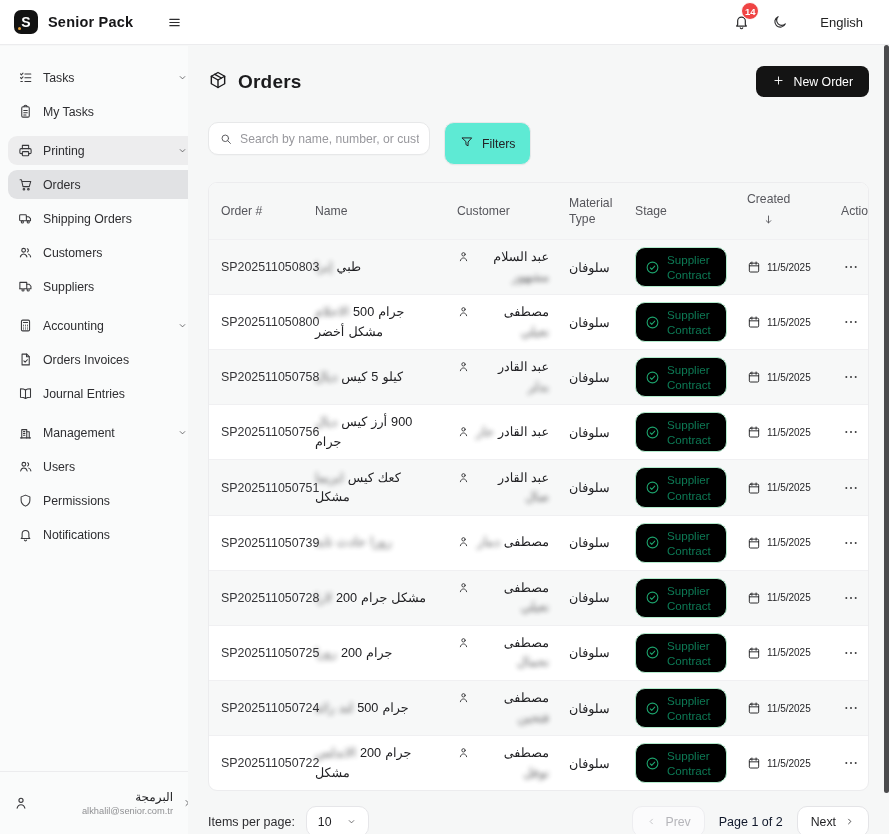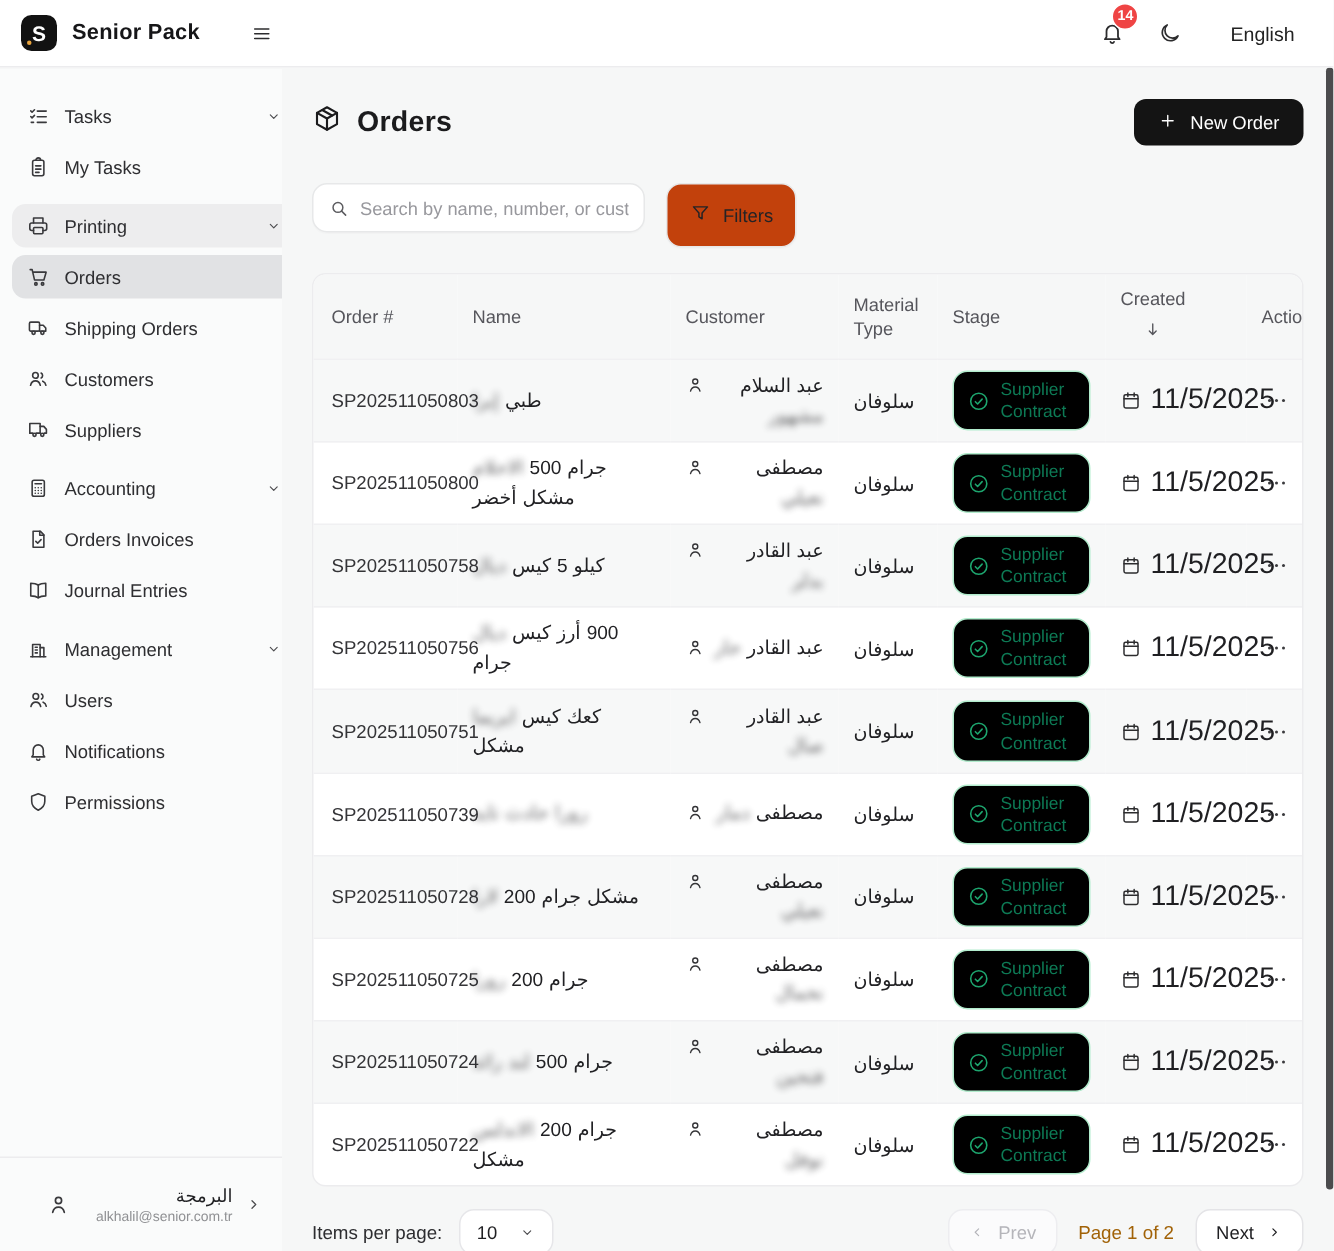--- a/index.html
+++ b/index.html
@@ -21,73 +21,73 @@
 
   
   .sidebar { position:absolute; top:46px; left:0; bottom:0; width:207px; background:#fafbfb; border-right:1px solid #e7e8e9; }
   nav { display:block; padding-top:13px; }
   .nav-item { display:flex; align-items:center; gap:10px; height:29px; margin:4px 8px 5px; padding:0 10px; border-radius:9px; font-size:12.3px; color:#2e2e31; cursor:pointer; }
   .nav-item .nicon { display:flex; color:#39393c; }
   .nav-item .nchev { margin-left:auto; display:flex; color:#4c4c4f; }
   .nav-item.group-start { margin-top:10px; }
   .nav-item.open { background:#ededee; }
   .nav-item.active { background:#e1e2e4; }
-  .side-user { position:absolute; bottom:0; left:0; right:0; height:63px; border-top:1px solid #ececee; display:flex; align-items:center; gap:8px; padding:0 31px; cursor:pointer; background:#fafbfb; }
+  .side-user { position:absolute; bottom:0; left:0; right:0; height:63px; border-top:1px solid #ececee; display:flex; align-items:center; gap:8px; padding:0 13px; cursor:pointer; background:#fafbfb; }
   .side-user .uicon { display:flex; color:#39393c; }
   .u-text { flex:1; min-width:0; display:flex; flex-direction:column; align-items:flex-end; gap:2px; }
   .u-name { font-size:12px; color:#1f1f22; direction:rtl; }
   .u-email { font-size:9.3px; color:#8f9093; }
   .u-chev { display:flex; color:#4c4c4f; }
 
   
   main { position:absolute; top:46px; left:188px; right:0; bottom:0; padding:15px 20px 0; background:#f6f7f7; }
   .title-row { display:flex; align-items:center; justify-content:space-between; margin:5px 0 25px; }
   .title-left { display:flex; align-items:center; gap:10px; color:#1b1b1d; }
   .page-title { font-size:19px; font-weight:700; letter-spacing:.2px; }
   .new-order { display:flex; align-items:center; gap:9px; background:#141414; color:#fff; border:0; border-radius:8px; height:31px; padding:0 16px; font-size:12.3px; font-family:inherit; cursor:pointer; }
   .controls { display:flex; gap:14px; margin-bottom:17px; }
   .search { width:222px; height:33px; background:#fff; border:1px solid #e7e8e9; border-radius:10px; display:flex; align-items:center; gap:7px; padding:0 10px; box-shadow:0 1px 1px rgba(0,0,0,.02); }
   .search .sicon { display:flex; color:#5c5c60; }
   .search input { flex:1; min-width:0; border:0; outline:0; background:transparent; font-size:12.2px; font-family:inherit; color:#333; }
   .search input::placeholder { color:#98989d; }
-  .filters { height:43px; background:#c2410c; border:1px solid #e7e8e9; border-radius:10px; display:flex; align-items:center; gap:8px; padding:0 15px; font-size:12.3px; color:#232326; font-family:inherit; cursor:pointer; box-shadow:0 1px 1px rgba(0,0,0,.02); }
+  .filters { height:43px; background:#5eead4; border:1px solid #e7e8e9; border-radius:10px; display:flex; align-items:center; gap:8px; padding:0 15px; font-size:12.3px; color:#232326; font-family:inherit; cursor:pointer; box-shadow:0 1px 1px rgba(0,0,0,.02); }
 
   
   .card { background:#fff; border:1px solid #ececee; border-radius:9px; overflow:hidden; }
   table { width:100%; border-collapse:collapse; table-layout:fixed; }
   thead th { background:#f6f7f7; font-size:12.2px; font-weight:400; color:#56565c; text-align:left; padding:8px 10px; line-height:1.35; }
   thead th:first-child { padding-left:12px; }
   .sort-wrap { display:inline-flex; align-items:center; gap:6px;flex-direction:column; }
   tbody td { padding:7px 10px; font-size:12.7px; color:#212124; height:49px; vertical-align:middle; border-top:1px solid #f0f0f2; }
   tbody td:first-child { padding-left:12px; }
   tbody tr:nth-child(odd) { background:#f7f8f8; }
   .order-no { font-size:12.4px; color:#343437; }
   .name-cell { direction:ltr; display:flex; flex-wrap:wrap; column-gap:4px; row-gap:1px; line-height:1.45; }
   .name-cell bdi, .cust-text bdi { unicode-bidi:isolate; }
   .redact { filter:blur(2.6px); opacity:.7; }
   .cust { display:flex; gap:6px; align-items:flex-start; }
   .cust .picon { display:flex; color:#343437; margin-top:2px; flex:none; }
   .cust-text { flex:1; direction:rtl; display:flex; flex-wrap:wrap; column-gap:4px; row-gap:1px; line-height:1.45; }
   .badge { display:inline-flex; align-items:center; gap:7px; background:#000000; border:1px solid #b2eccd; border-radius:10px; padding:4px 9px; color:#0d7a55; font-size:11.6px; line-height:1.3; }
   .badge .bicon { display:flex; color:#1da56e; flex:none; }
   .badge .btxt { max-width:54px; }
-  .created { display:flex; align-items:center; gap:6px; font-size:19px; color:#1f1f22; }
+  .created { display:flex; align-items:center; gap:6px; font-size:10px; color:#1f1f22; }
   .created .cicon { display:flex; color:#2c2c2e; }
   .dots-btn { background:transparent; border:0; color:#3a3a3d; cursor:pointer; display:flex; padding:2px; }
 
   
   .pager { display:flex; align-items:center; justify-content:space-between; margin-top:15px; }
   .pager-left { display:flex; align-items:center; gap:11px; font-size:12.5px; color:#2d2d30; }
   .select { width:63px; height:31px; background:#fff; border:1px solid #e6e6e9; border-radius:10px; display:flex; align-items:center; justify-content:space-between; padding:0 11px; font-size:12.3px; color:#1f1f22; cursor:pointer; }
   .select .schev { display:flex; color:#4c4c4f; }
   .pager-right { display:flex; align-items:center; gap:14px; }
   .pbtn { height:31px; border-radius:10px; display:flex; align-items:center; gap:8px; padding:0 13px; font-size:12.3px; background:#fff; border:1px solid #e4e4e7; color:#1f1f22; font-family:inherit; cursor:pointer; }
   .pbtn.disabled { color:#b5b5ba; background:#fbfbfc; border-color:#ededf0; cursor:default; }
   .pbtn .pchev { display:flex; }
-  .page-info { font-size:12.5px; color:#a16207; }
+  .page-info { font-size:12.5px; color:#0f172a; }
 
   .scroll-thumb { position:absolute; top:45px; right:0; width:5px; height:748px; background:#4b4b4d; border-radius:3px; }
 </style>
 </head>
 <body>
 
 <div class="app">
 
   <header class="topbar">
     <div class="brand-wrap">
@@ -264,33 +264,33 @@
               <path d="M4.2 19.2c.7-3 2.7-4.7 5.2-4.7s4.5 1.7 5.2 4.7"></path>
               <path d="M15.4 5.9a3 3 0 0 1 .1 5.3"></path>
               <path d="M17.2 14.6c1.9.7 3 2.2 3.4 4.4"></path>
             </svg>
           </span>
           <span class="nlabel">Users</span>
         </div>
         <div class="nav-item ">
           <span class="nicon">
             <svg width="15" height="15" viewBox="0 0 24 24" fill="none" stroke="currentColor" stroke-width="1.7" stroke-linecap="round" stroke-linejoin="round">
+              <path d="M12 3.4l7 2.8v5.2c0 4.6-2.8 7.5-7 9.6-4.2-2.1-7-5-7-9.6V6.2z"></path>
+            </svg>
+          </span>
+          <span class="nlabel">Permissions</span>
+        </div>
+        <div class="nav-item ">
+          <span class="nicon">
+            <svg width="15" height="15" viewBox="0 0 24 24" fill="none" stroke="currentColor" stroke-width="1.7" stroke-linecap="round" stroke-linejoin="round">
               <path d="M6.6 16.4v-5.3a5.4 5.4 0 0 1 10.8 0v5.3l1.5 2.1H5.1z"></path>
               <path d="M10.3 21a1.8 1.8 0 0 0 3.4 0"></path>
             </svg>
           </span>
           <span class="nlabel">Notifications</span>
-        </div>
-        <div class="nav-item ">
-          <span class="nicon">
-            <svg width="15" height="15" viewBox="0 0 24 24" fill="none" stroke="currentColor" stroke-width="1.7" stroke-linecap="round" stroke-linejoin="round">
-              <path d="M12 3.4l7 2.8v5.2c0 4.6-2.8 7.5-7 9.6-4.2-2.1-7-5-7-9.6V6.2z"></path>
-            </svg>
-          </span>
-          <span class="nlabel">Permissions</span>
         </div>
       </nav>
     <div class="side-user">
       <span class="uicon" id="icon-user">
           <svg width="16" height="16" viewBox="0 0 24 24" fill="none" stroke="currentColor" stroke-width="1.7" stroke-linecap="round" stroke-linejoin="round">
             <circle cx="12" cy="8" r="3.1"></circle>
             <path d="M6.2 19.8c.8-3.3 3-5.1 5.8-5.1s5 1.8 5.8 5.1"></path>
           </svg>
         </span>
       <div class="u-text">

